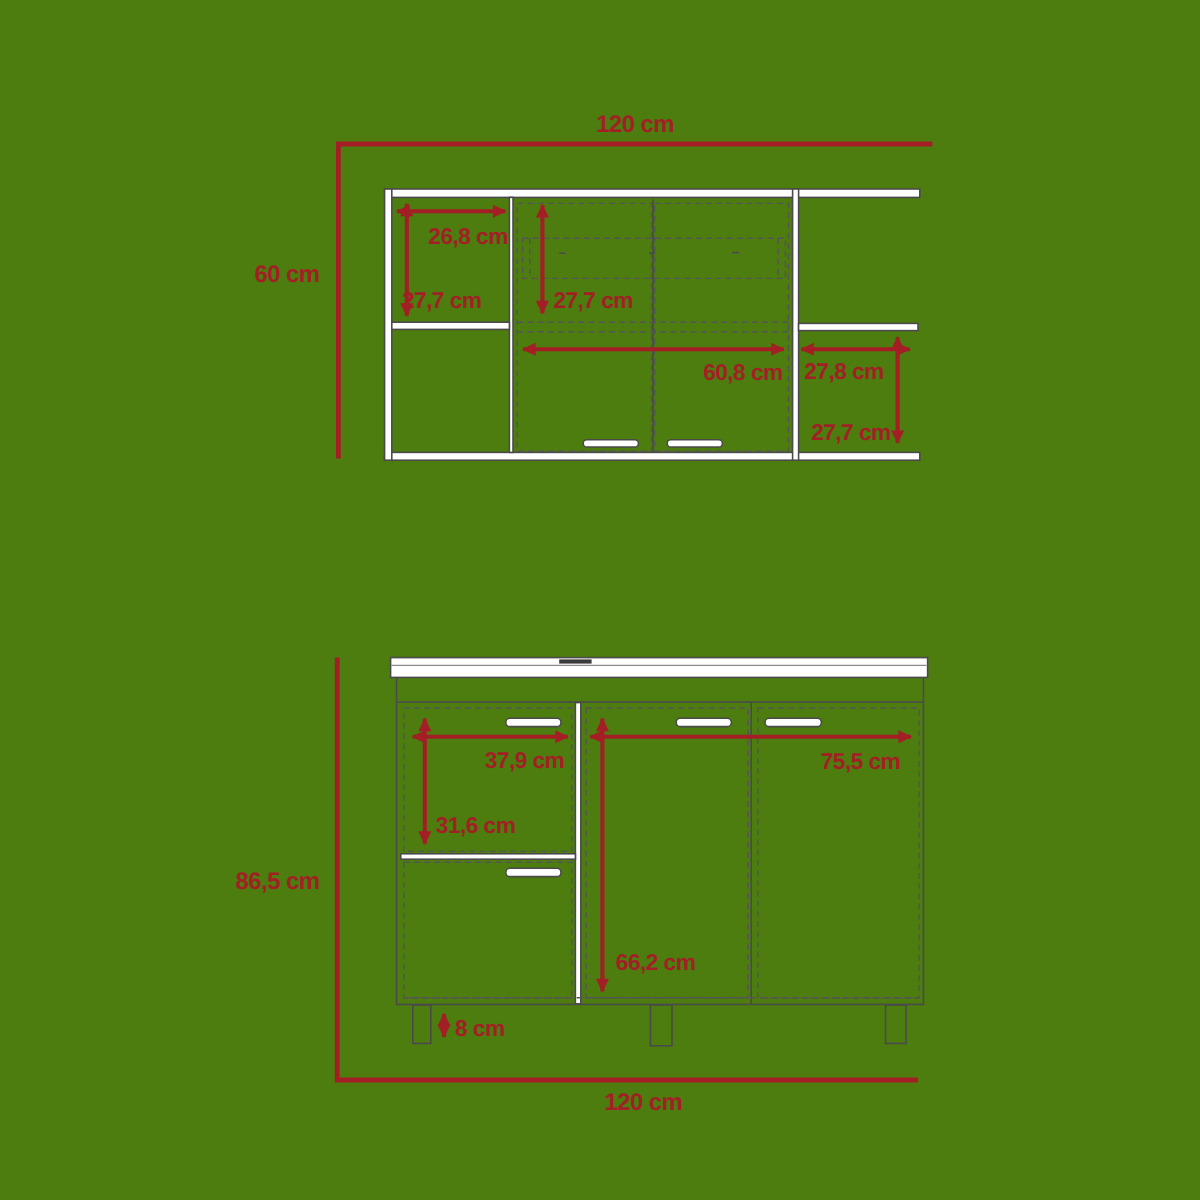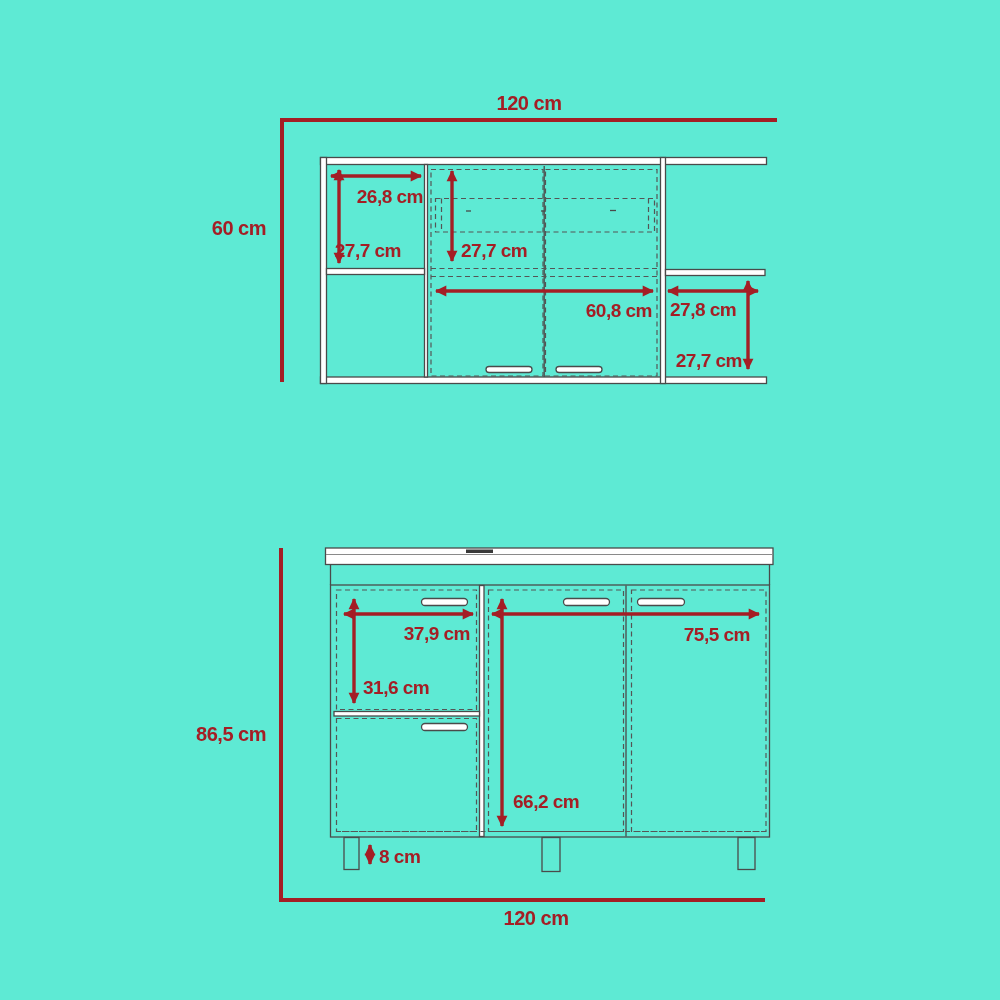--- a/index.html
+++ b/index.html
@@ -1,16 +1,16 @@
 <!DOCTYPE html>
 <html><head>
 <meta charset="utf-8">
 <style>
   html,body{margin:0;padding:0;background:#ffffff;}
-  #canvas{position:relative;width:1000px;height:1000px;background:#5eead4;overflow:hidden;
+  #canvas{position:relative;width:1000px;height:1000px;background:#4d7c0f;overflow:hidden;
           font-family:"Liberation Sans",sans-serif;}
   svg{position:absolute;left:0;top:0;}
   .dimtext{font-family:"Liberation Sans",sans-serif;font-weight:bold;font-size:19px;
            letter-spacing:-0.5px;fill:#A41E25;}
   .bigdim{font-size:20px;}
   .outline{stroke:#4A4A4A;stroke-width:1.3;fill:#ffffff;}
   .thin{stroke:#4A4A4A;stroke-width:1.3;fill:none;}
   .dash{stroke:#555555;stroke-width:1.2;fill:none;stroke-dasharray:5 3.5;}
   .dim{stroke:#A41E25;stroke-width:3.4;fill:none;}
   .frame{stroke:#A41E25;stroke-width:4;fill:none;stroke-linejoin:miter;}

